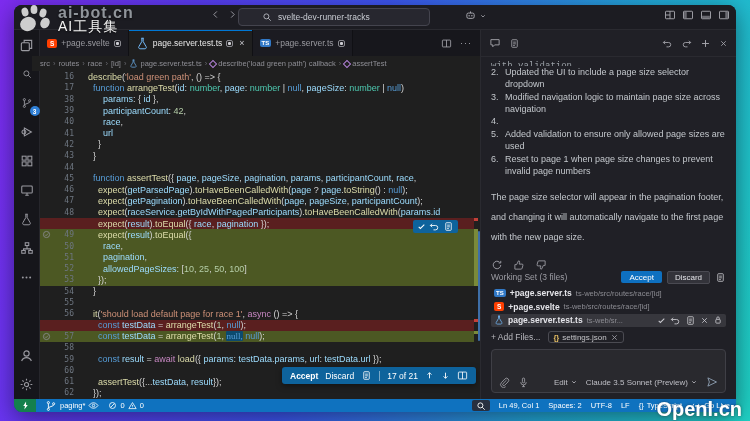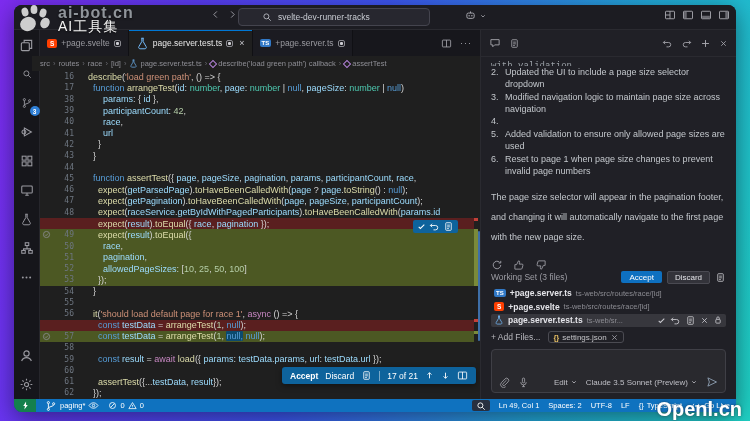--- a/index.html
+++ b/index.html
@@ -43,21 +43,21 @@
   
   .editor{position:absolute;left:26px;top:66px;width:440px;bottom:13px;background:#1f1f1f;overflow:hidden;}
   .cl{display:flex;align-items:center;height:11.3px;white-space:pre;}
   .cl .gm{width:13px;display:flex;align-items:center;justify-content:center;color:#8f8f96;flex:none;}
   .cl .ln{width:21px;text-align:right;color:#6e7681;font-family:"DejaVu Sans Mono",monospace;font-size:8px;flex:none;}
   .cl .code{margin-left:9px;font-family:"DejaVu Sans Mono",monospace;font-size:9px;flex:none;position:relative;}
   .cl.added{background:#4c5823;}
   .cl.removed{background:#5a1f1f;}
   .t-p{color:#d4d4d4}.t-kw{color:#569cd6}.t-ctl{color:#c586c0}.t-fn{color:#dcdcaa}.t-v{color:#9cdcfe}
   .t-s{color:#ce9178}.t-n{color:#b5cea8}.t-t{color:#4ec9b0}.t-op{color:#d4d4d4}
-  .t-hl{background:#0c4a6e;border-radius:1px;}
+  .t-hl{background:#0c4a6e;border-radius:1px;font-family:Liberation Serif, serif;}
   .inline-widget{position:absolute;right:22px;top:149px;background:#0e639c;border-radius:2px;display:flex;gap:3px;
     align-items:center;padding:1px 4px;color:#fff;z-index:5;}
   .ruler{position:absolute;right:0;top:0;width:6px;bottom:0;background:#1f1f1f;}
   .ruler .mark{position:absolute;left:0;width:4px;height:3px;}
   .ruler .thumb{position:absolute;right:0;width:2.5px;background:#3e6fa8;border-radius:2px;}
   .diffnav{position:absolute;left:242px;top:296px;height:17px;background:#0e639c;border-radius:3px;display:flex;
     align-items:center;gap:7px;padding:0 8px;color:#fff;font-size:8.5px;box-shadow:0 2px 6px rgba(0,0,0,.4);z-index:6;}
   .diffnav .sep{width:1px;height:10px;background:rgba(255,255,255,.45);}
   .diffnav b{font-weight:bold;}
   

